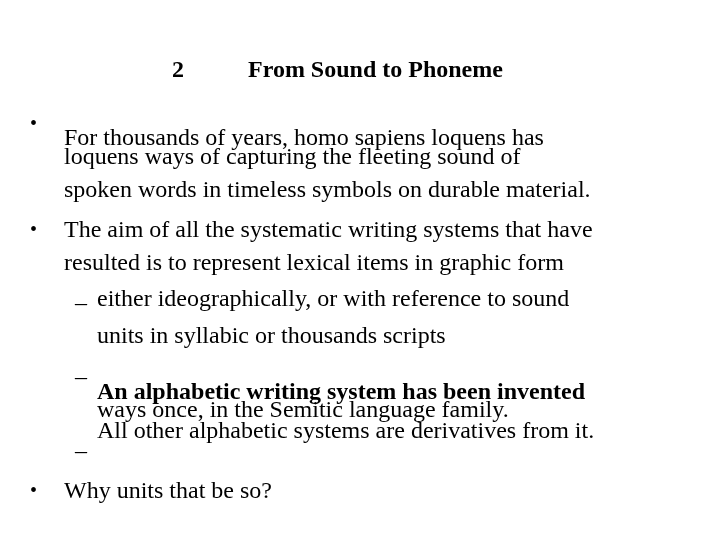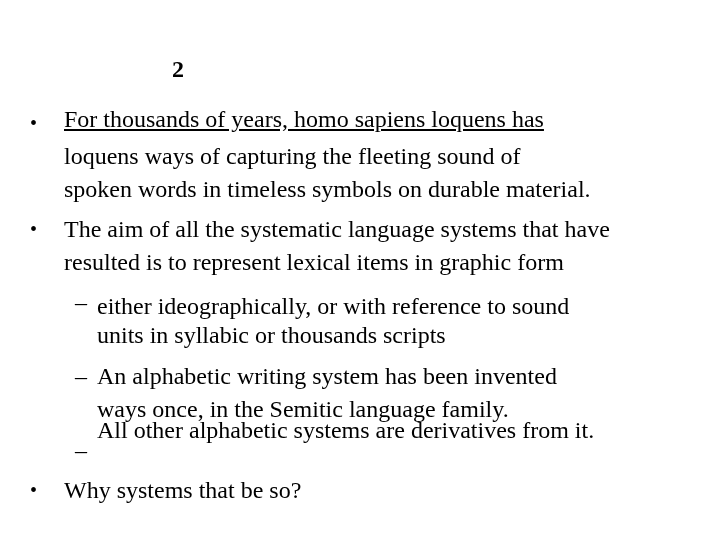--- a/index.html
+++ b/index.html
@@ -12,36 +12,37 @@
   .title .text { position: absolute; left: 248px; top: 0; }
   .line { position: absolute; font-size: 24px; white-space: nowrap; line-height: 28px; }
   .bullet { position: absolute; font-size: 20px; line-height: 28px; }
   .dash { position: absolute; font-size: 24px; line-height: 28px; }
 </style>
 </head>
 <body>
 
 <div class="title">
   <span class="num">2</span>
+  <span class="text">From Sound to Phoneme</span>
 </div>
 
 <span class="bullet" style="left:30px; top:109px;">•</span>
-<span class="line" style="left:64px; top:105px;text-decoration:underline;">For thousands of years, homo sapiens loquens has</span>
+<span class="line" style="left:64px; top:123px;">For thousands of years, homo sapiens loquens has</span>
 <span class="line" style="left:64px; top:142px;">loquens ways of capturing the fleeting sound of</span>
 <span class="line" style="left:64px; top:175px;">spoken words in timeless symbols on durable material.</span>
 
 <span class="bullet" style="left:30px; top:215px;">•</span>
-<span class="line" style="left:64px; top:215px;">The aim of all the systematic language systems that have</span>
+<span class="line" style="left:64px; top:215px;">The aim of all the systematic writing systems that have</span>
 <span class="line" style="left:64px; top:248px;text-align:center;">resulted is to represent lexical items in graphic form</span>
 
 <span class="dash" style="left:75px; top:288px;">–</span>
-<span class="line" style="left:97px; top:292px;">either ideographically, or with reference to sound</span>
+<span class="line" style="left:97px; top:284px;">either ideographically, or with reference to sound</span>
 <span class="line" style="left:97px; top:321px;">units in syllabic or thousands scripts</span>
 
 <span class="dash" style="left:75px; top:362px;">–</span>
-<span class="line" style="left:97px; top:362px;">An alphabetic writing system  has been invented</span>
+<span class="line" style="left:97px; top:377px;font-weight:bold;">An alphabetic writing system  has been invented</span>
 <span class="line" style="left:97px; top:395px;">ways once, in the Semitic language family.</span>
 
 <span class="dash" style="left:75px; top:436px;">–</span>
 <span class="line" style="left:97px; top:416px;">All other alphabetic systems are derivatives from it.</span>
 
 <span class="bullet" style="left:30px; top:476px;">•</span>
-<span class="line" style="left:64px; top:476px;">Why systems that be so?</span>
+<span class="line" style="left:64px; top:476px;">Why units that be so?</span>
 
 </body></html>

